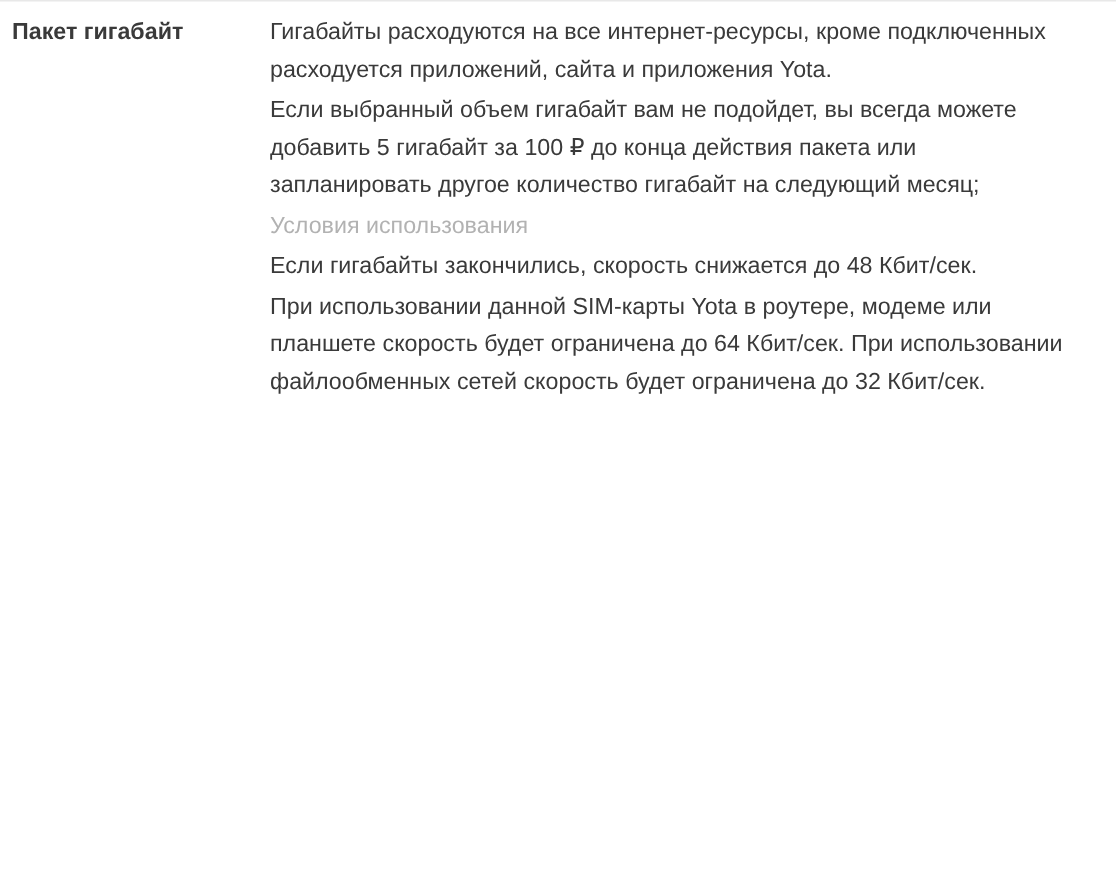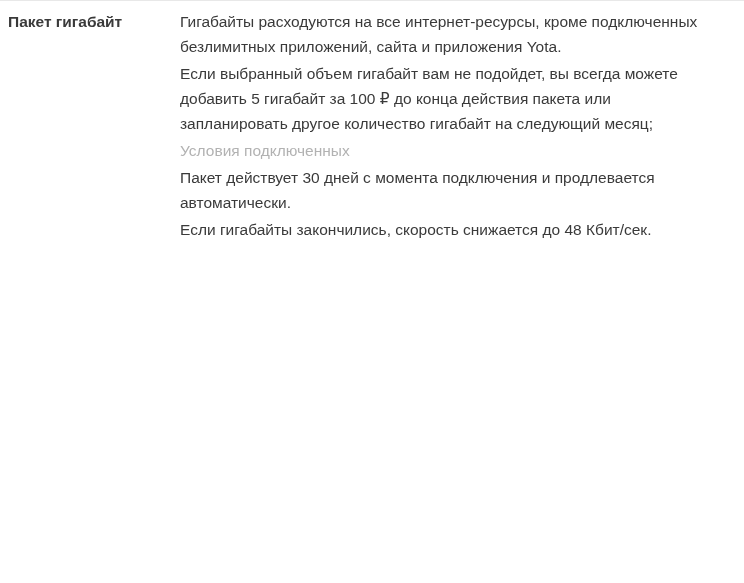--- a/index.html
+++ b/index.html
@@ -52,19 +52,19 @@
   .desc-col p.subheading {
     color: var(--subheading-color);
   }
 </style>
 </head>
 <body>
 
 <div class="tariff-row">
   <div class="term-col">Пакет гигабайт</div>
   <div class="desc-col">
-    <p>Гигабайты расходуются на все интернет-ресурсы, кроме подключенных безлимитных приложений, сайта и приложения Yota.</p>
+    <p>Гигабайты расходуются на все интернет-ресурсы, кроме подключенных расходуется приложений, сайта и приложения Yota.</p>
     <p>Если выбранный объем гигабайт вам не подойдет, вы всегда можете добавить 5 гигабайт за 100 ₽ до конца действия пакета или запланировать другое количество гигабайт на следующий месяц;</p>
-    <p class="subheading">Условия подключенных</p>
-    <p>Пакет действует 30 дней с момента подключения и продлевается автоматически.</p>
+    <p class="subheading">Условия использования</p>
     <p>Если гигабайты закончились, скорость снижается до 48 Кбит/сек.</p>
+    <p>При использовании данной SIM-карты Yota в роутере, модеме или планшете скорость будет ограничена до 64 Кбит/сек. При использовании файлообменных сетей скорость будет ограничена до 32 Кбит/сек.</p>
   </div>
 </div>
 
 </body></html>

